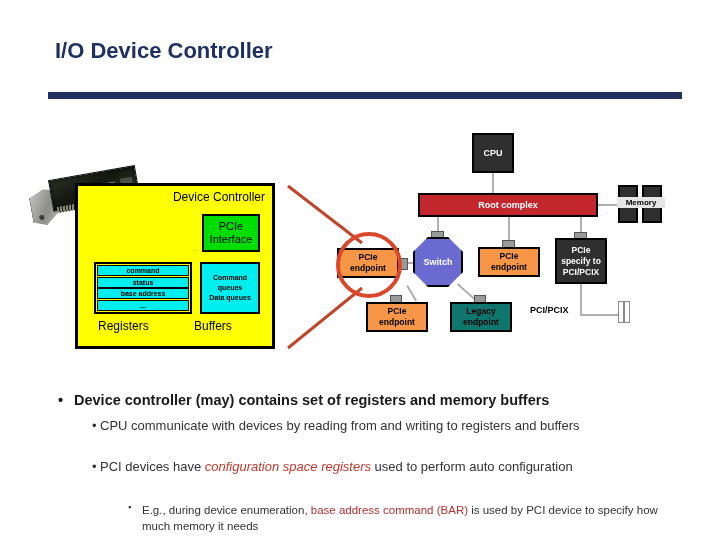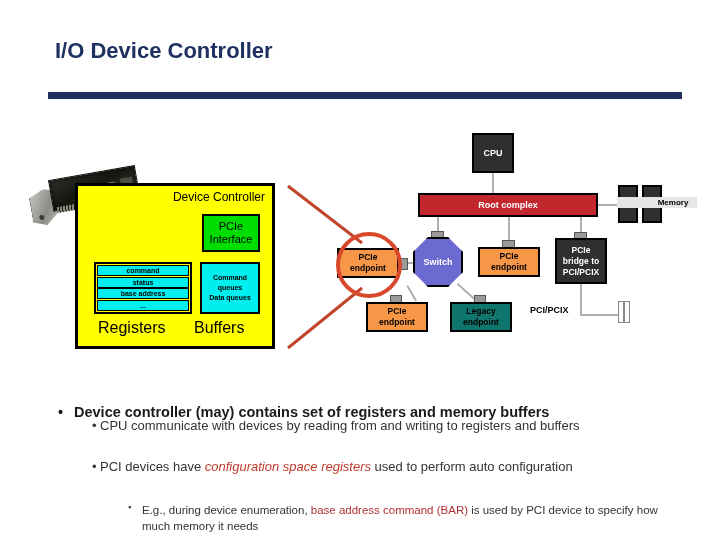--- a/index.html
+++ b/index.html
@@ -198,21 +198,21 @@
     justify-content: center;
     font-size: 7px;
     line-height: 10px;
     font-weight: bold;
     text-align: center;
     color: #000;
   }
   .bottom-label {
     position: absolute;
     top: 133px;
-    font-size: 16px;
+    font-size: 12px;
     color: #000;
     white-space: nowrap;
   }
   #registers-label { left: 20px; }
   #buffers-label { left: 116px; }
 
   
   #callout-svg {
     position: absolute;
     left: 0;
@@ -284,21 +284,20 @@
     position: absolute;
     left: -1px;
     top: 12px;
     width: 48px;
     text-align: center;
     font-size: 8px;
     font-weight: bold;
     color: #000;
     background: #e6e6e6;
     line-height: 11px;
-    padding-left: 32px;
   }
   #node-endpoint-circled { left: 7px; top: 123px; width: 62px; height: 30px; font-size: 8.5px; }
   #node-switch {
     left: 83px; top: 112px; width: 50px; height: 50px;
     background: #6a6ad0;
     border: 2px solid #000;
     color: #ffffff;
     font-size: 9px;
     clip-path: polygon(30% 0,70% 0,100% 30%,100% 70%,70% 100%,30% 100%,0 70%,0 30%);
   }
@@ -337,21 +336,21 @@
   
   #bullets {
     position: absolute;
     left: 0;
     top: 392px;
     width: 720px;
   }
   .b1 {
     position: absolute;
     left: 58px;
-    top: 12px;
+    top: 0px;
     font-size: 14.5px;
     font-weight: bold;
     color: #1a1a1a;
     white-space: nowrap;
   }
   .b1 .dot { display: inline-block; width: 16px; }
   .b2 {
     position: absolute;
     left: 92px;
     font-size: 13px;
@@ -464,21 +463,21 @@
     <span>Switch</span>
   </div>
 
   <div class="node orange" id="node-endpoint-mid">
     <span>PCIe</span>
     <span>endpoint</span>
   </div>
 
   <div class="node dark" id="node-bridge">
     <span>PCIe</span>
-    <span>bridge to</span>
+    <span>specify to</span>
     <span>PCI/PCIX</span>
   </div>
 
   <div class="node orange" id="node-endpoint-bottom">
     <span>PCIe</span>
     <span>endpoint</span>
   </div>
 
   <div class="node yellownode" id="node-legacy">
     <span>Legacy</span>

